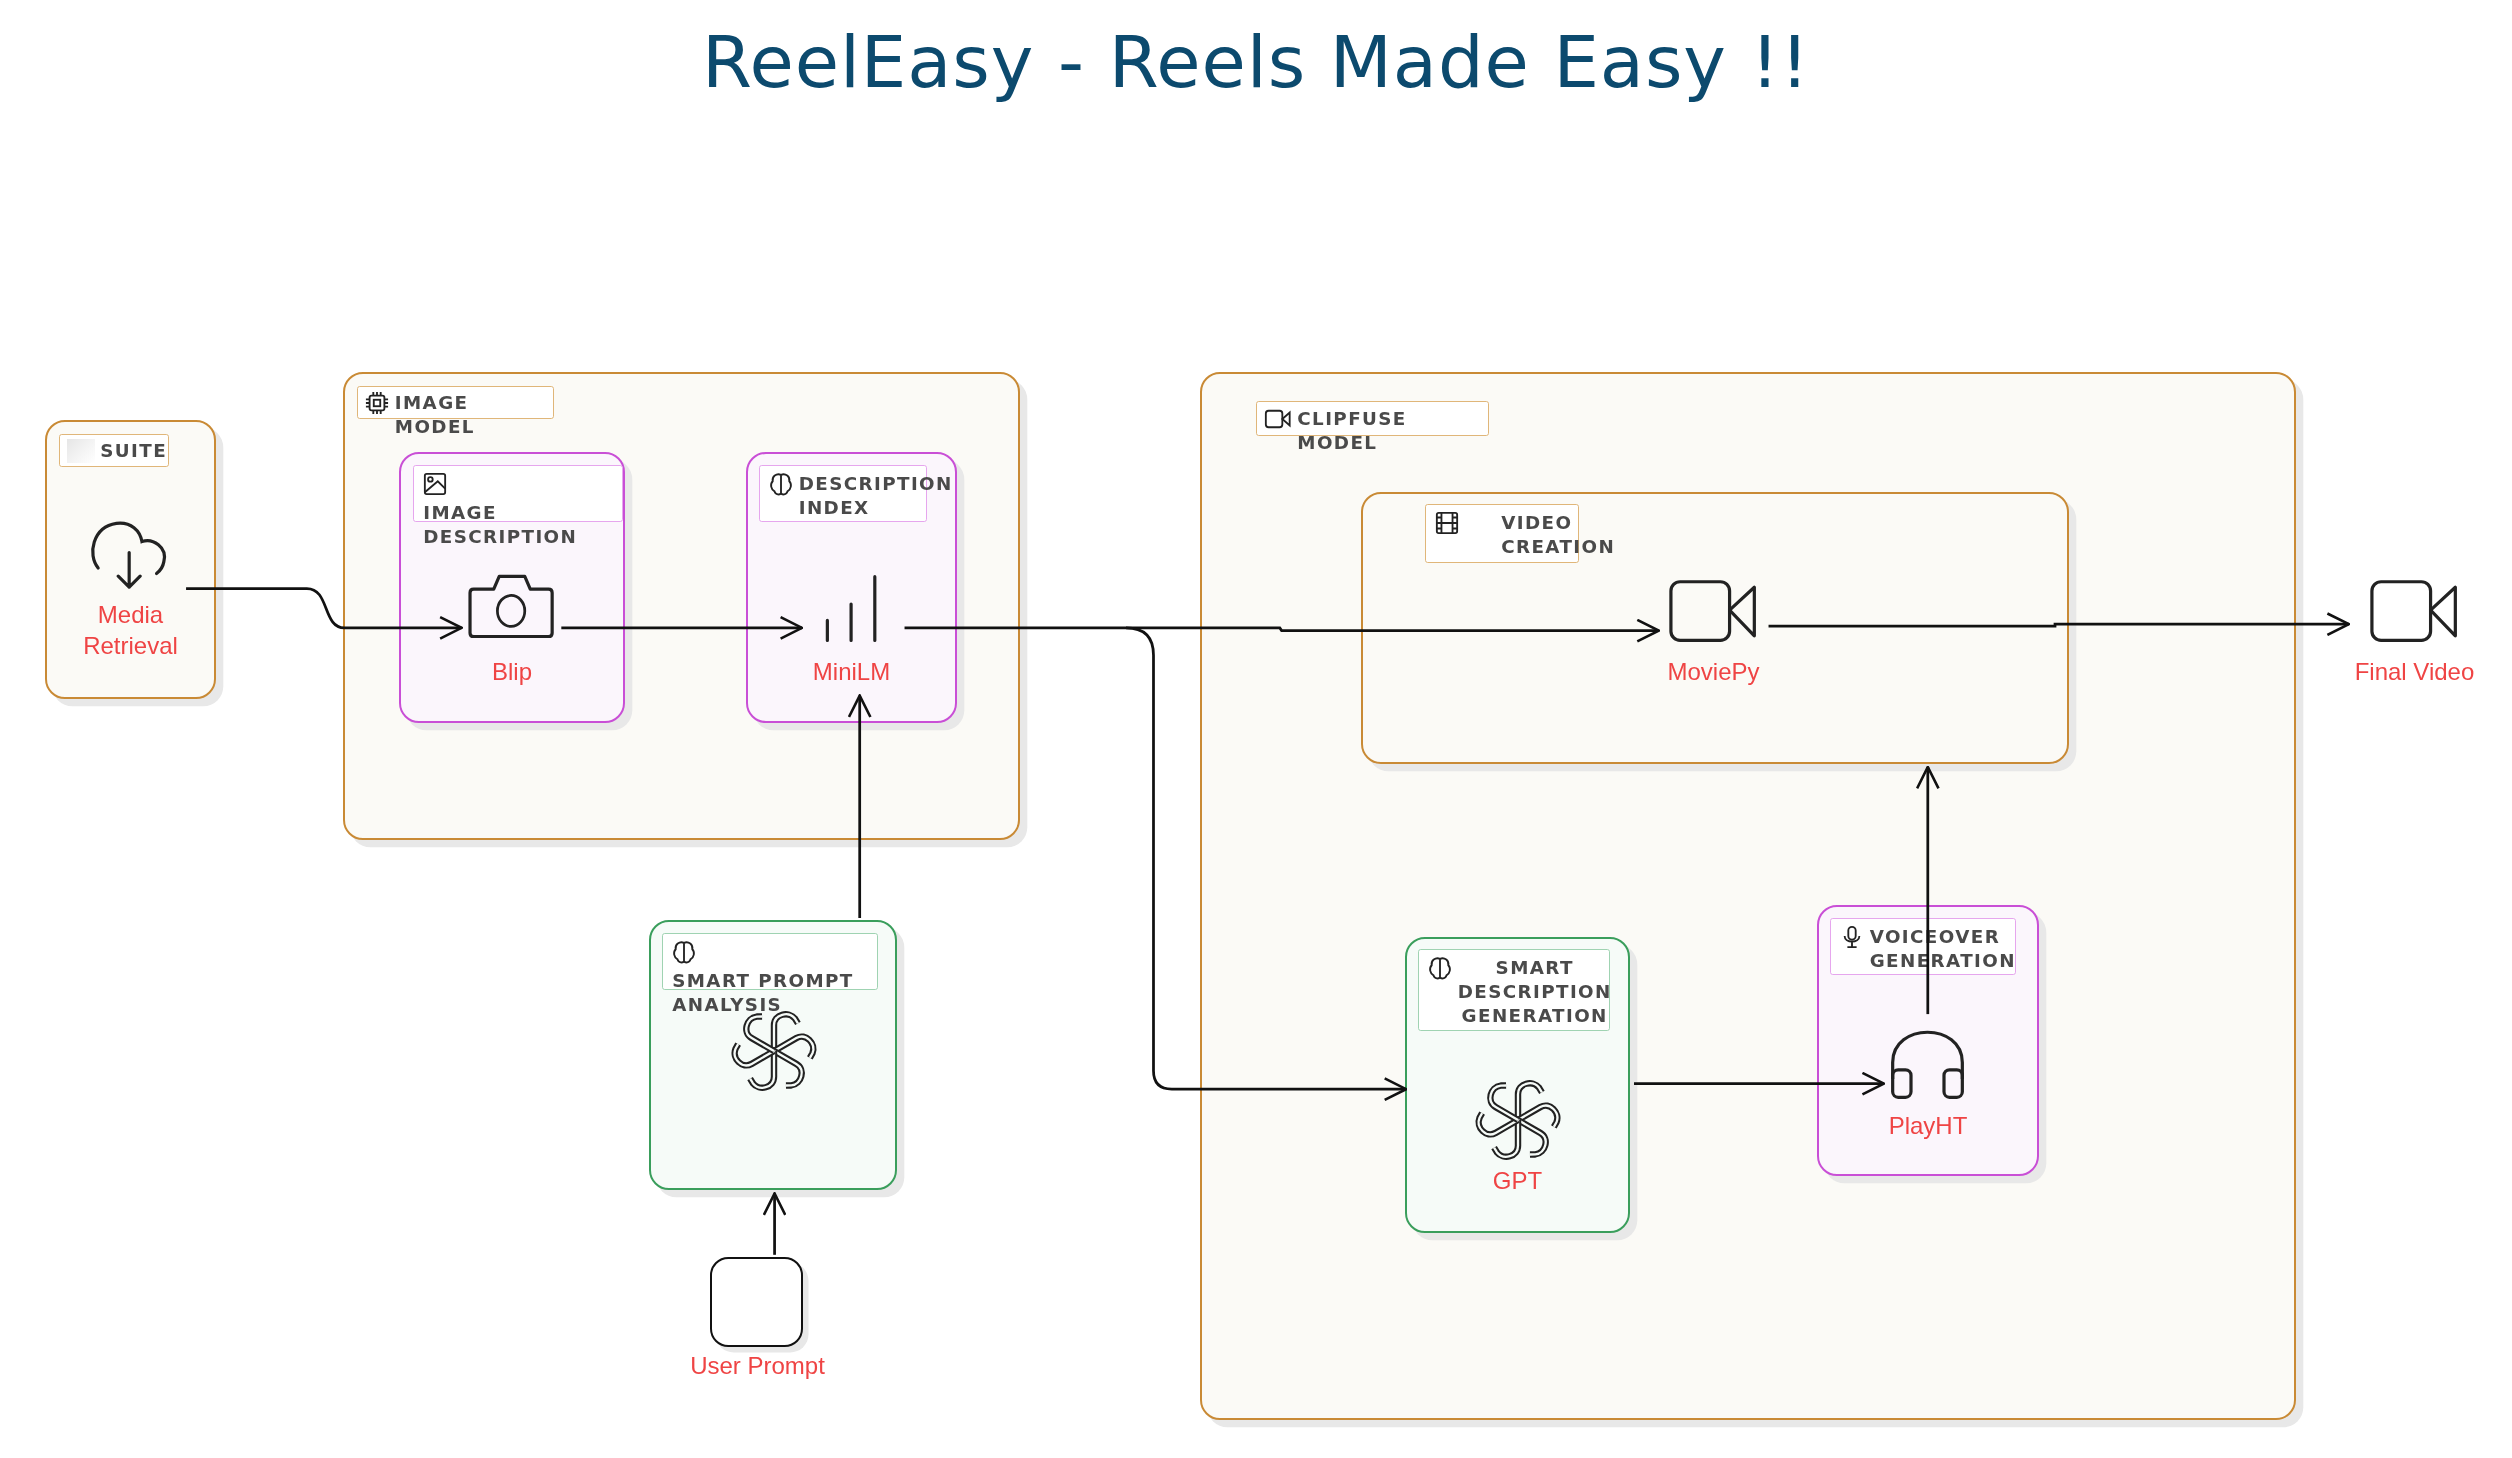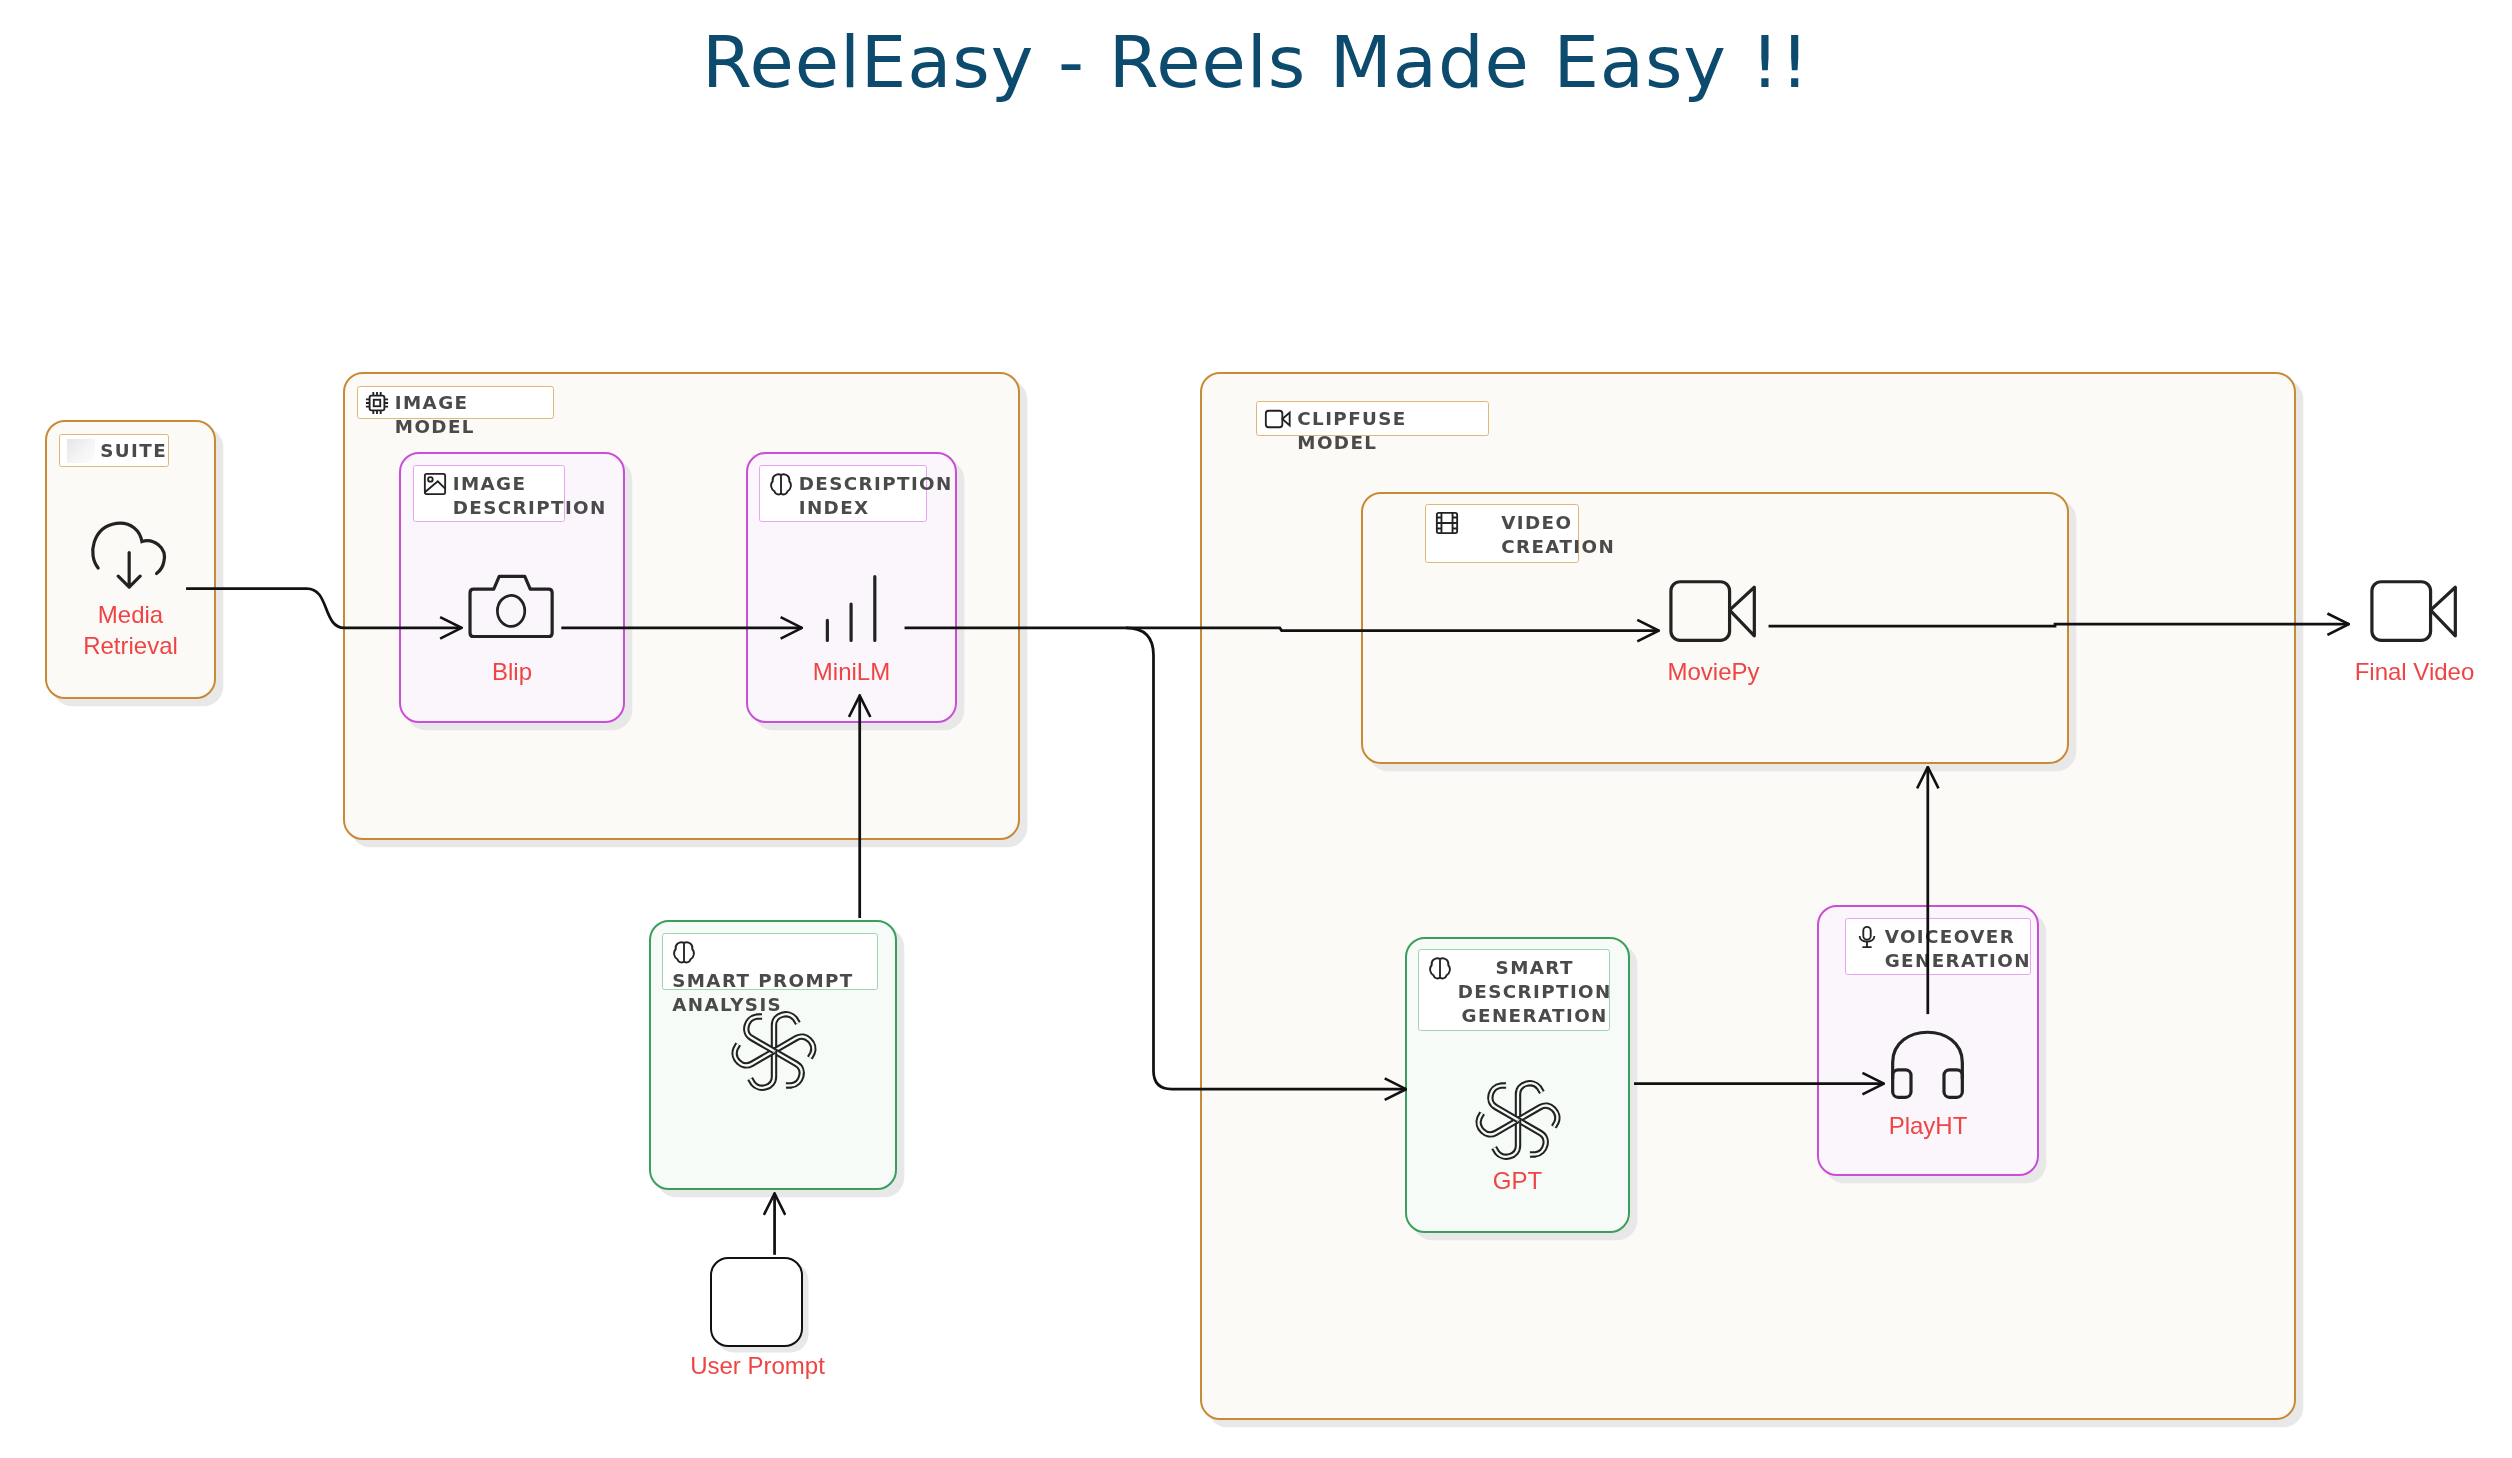--- a/index.html
+++ b/index.html
@@ -53,21 +53,21 @@
 <div class="tag" style="left:357px;top:386px;width:197px;height:33px;padding:3.7px 7.3px;">
   <svg class="ic" viewBox="0 0 26 26">
     <rect x="5" y="5" width="16" height="16" rx="2" fill="none" stroke="#222" stroke-width="2"></rect>
     <rect x="9.5" y="9.5" width="7" height="7" fill="none" stroke="#222" stroke-width="2"></rect>
     <path d="M9 1v4M13 1v4M17 1v4M9 21v4M13 21v4M17 21v4M1 9h4M1 13h4M1 17h4M21 9h4M21 13h4M21 17h4" stroke="#222" stroke-width="2"></path>
   </svg>
   <span>IMAGE MODEL</span>
 </div>
 
 <div class="card purple" style="left:399px;top:452px;width:226px;height:271px;"></div>
-<div class="tag purple" style="left:413px;top:465px;width:152px;height:57px;">
+<div class="tag purple" style="left:413px;top:465px;width:210px;height:57px;flex-direction:column;">
   <svg class="ic" viewBox="0 0 26 26">
     <rect x="2" y="2" width="22" height="22" rx="2" fill="none" stroke="#222" stroke-width="2"></rect>
     <circle cx="8" cy="8" r="2.5" fill="none" stroke="#222" stroke-width="2"></circle>
     <path d="M2 22 L16 10 L24 18" fill="none" stroke="#222" stroke-width="2"></path>
   </svg>
   <div>
     <div>IMAGE</div>
     <div>DESCRIPTION</div>
   </div>
 </div>
@@ -168,21 +168,21 @@
     <path d="M50 50 L50 22 C50 10 66 6 73 15 L76 20" fill="none" stroke="#222" stroke-width="7" stroke-linejoin="round" transform="rotate(180 50 50)"></path>
     <path d="M50 50 L50 22 C50 10 66 6 73 15 L76 20" fill="none" stroke="#f6fbf8" stroke-width="2.5" transform="rotate(180 50 50)"></path>
     <path d="M50 50 L50 22 C50 10 66 6 73 15 L76 20" fill="none" stroke="#222" stroke-width="7" stroke-linejoin="round" transform="rotate(240 50 50)"></path>
     <path d="M50 50 L50 22 C50 10 66 6 73 15 L76 20" fill="none" stroke="#f6fbf8" stroke-width="2.5" transform="rotate(240 50 50)"></path>
     <path d="M50 50 L50 22 C50 10 66 6 73 15 L76 20" fill="none" stroke="#222" stroke-width="7" stroke-linejoin="round" transform="rotate(300 50 50)"></path>
     <path d="M50 50 L50 22 C50 10 66 6 73 15 L76 20" fill="none" stroke="#f6fbf8" stroke-width="2.5" transform="rotate(300 50 50)"></path>
   </svg>
 <div class="node-label" style="left:1405px;top:1165px;width:225px;">GPT</div>
 
 <div class="card purple" style="left:1817px;top:905px;width:222px;height:271px;"></div>
-<div class="tag purple" style="left:1830px;top:918px;width:186px;height:57px;margin-left:15px;">
+<div class="tag purple" style="left:1830px;top:918px;width:186px;height:57px;">
   <svg class="ic" viewBox="0 0 26 26">
     <rect x="9" y="2" width="8" height="14" rx="4" fill="none" stroke="#222" stroke-width="2"></rect>
     <path d="M5 12 C5 20 21 20 21 12 M13 19 L13 24 M8 24 L18 24" fill="none" stroke="#222" stroke-width="2"></path>
   </svg>
   <div>
     <div>VOICEOVER</div>
     <div>GENERATION</div>
   </div>
 </div>
 <svg class="icon" style="left:1889px;top:1024px;" width="77" height="77" viewBox="0 0 84 84">

